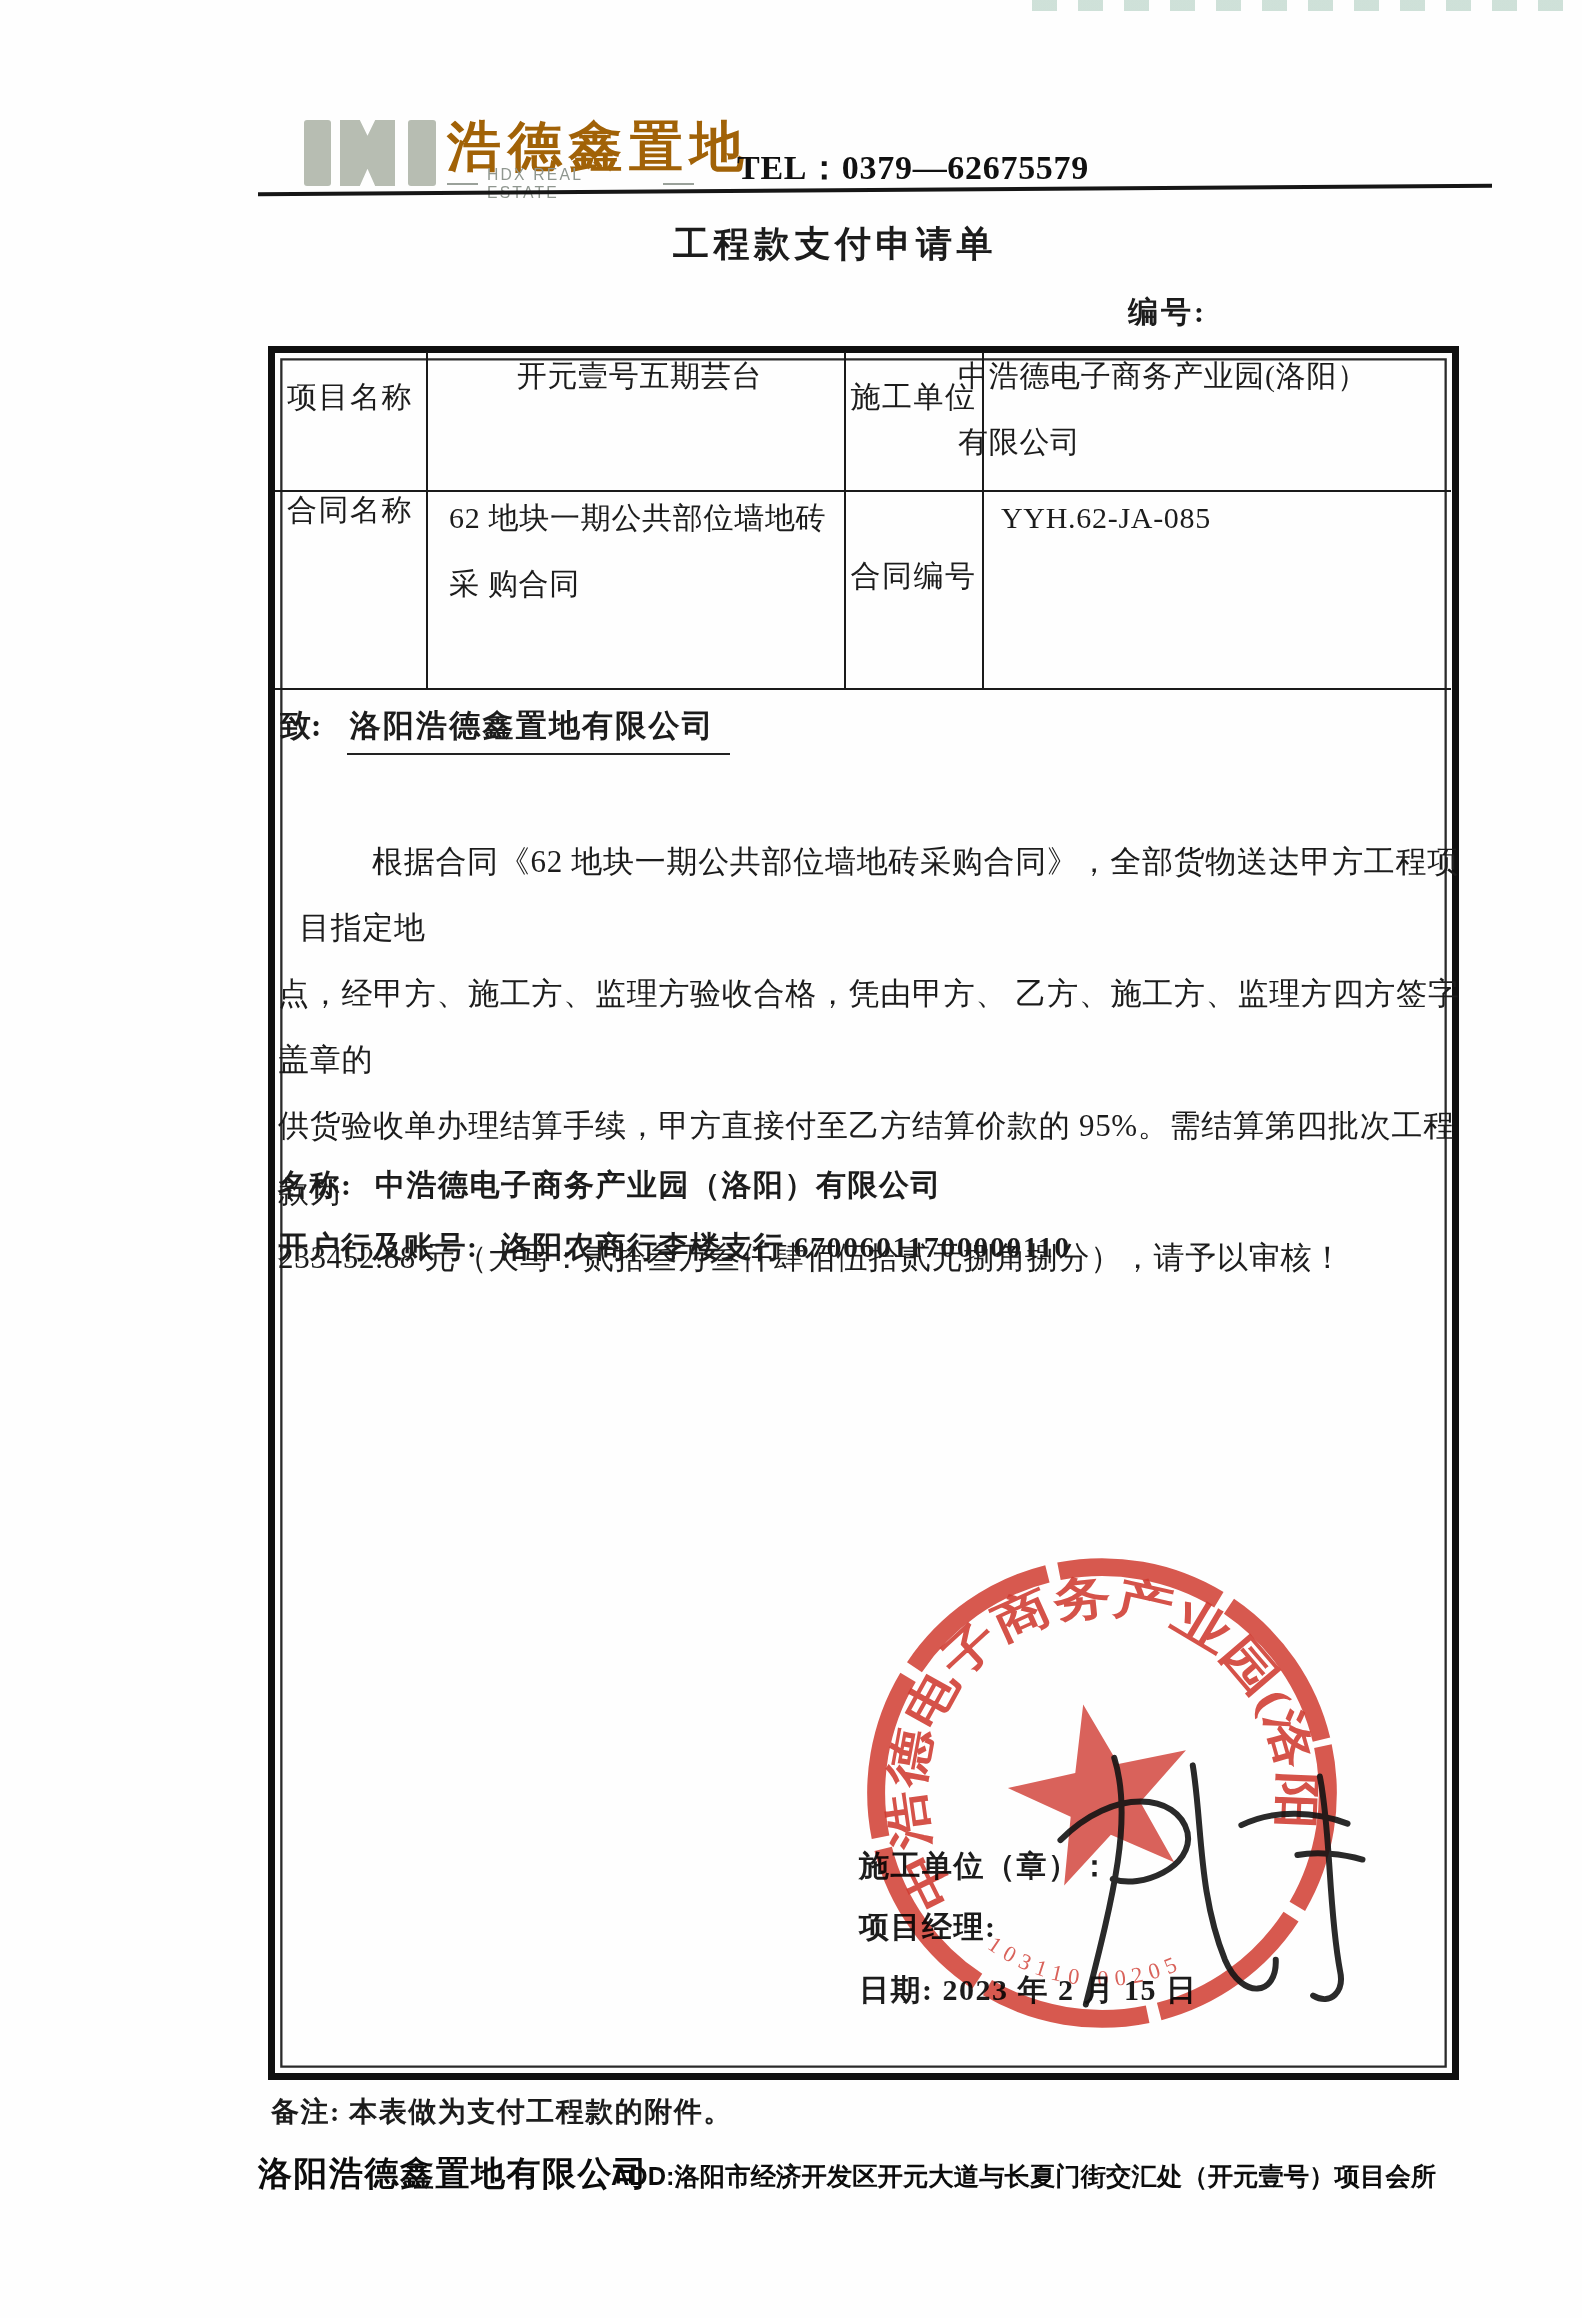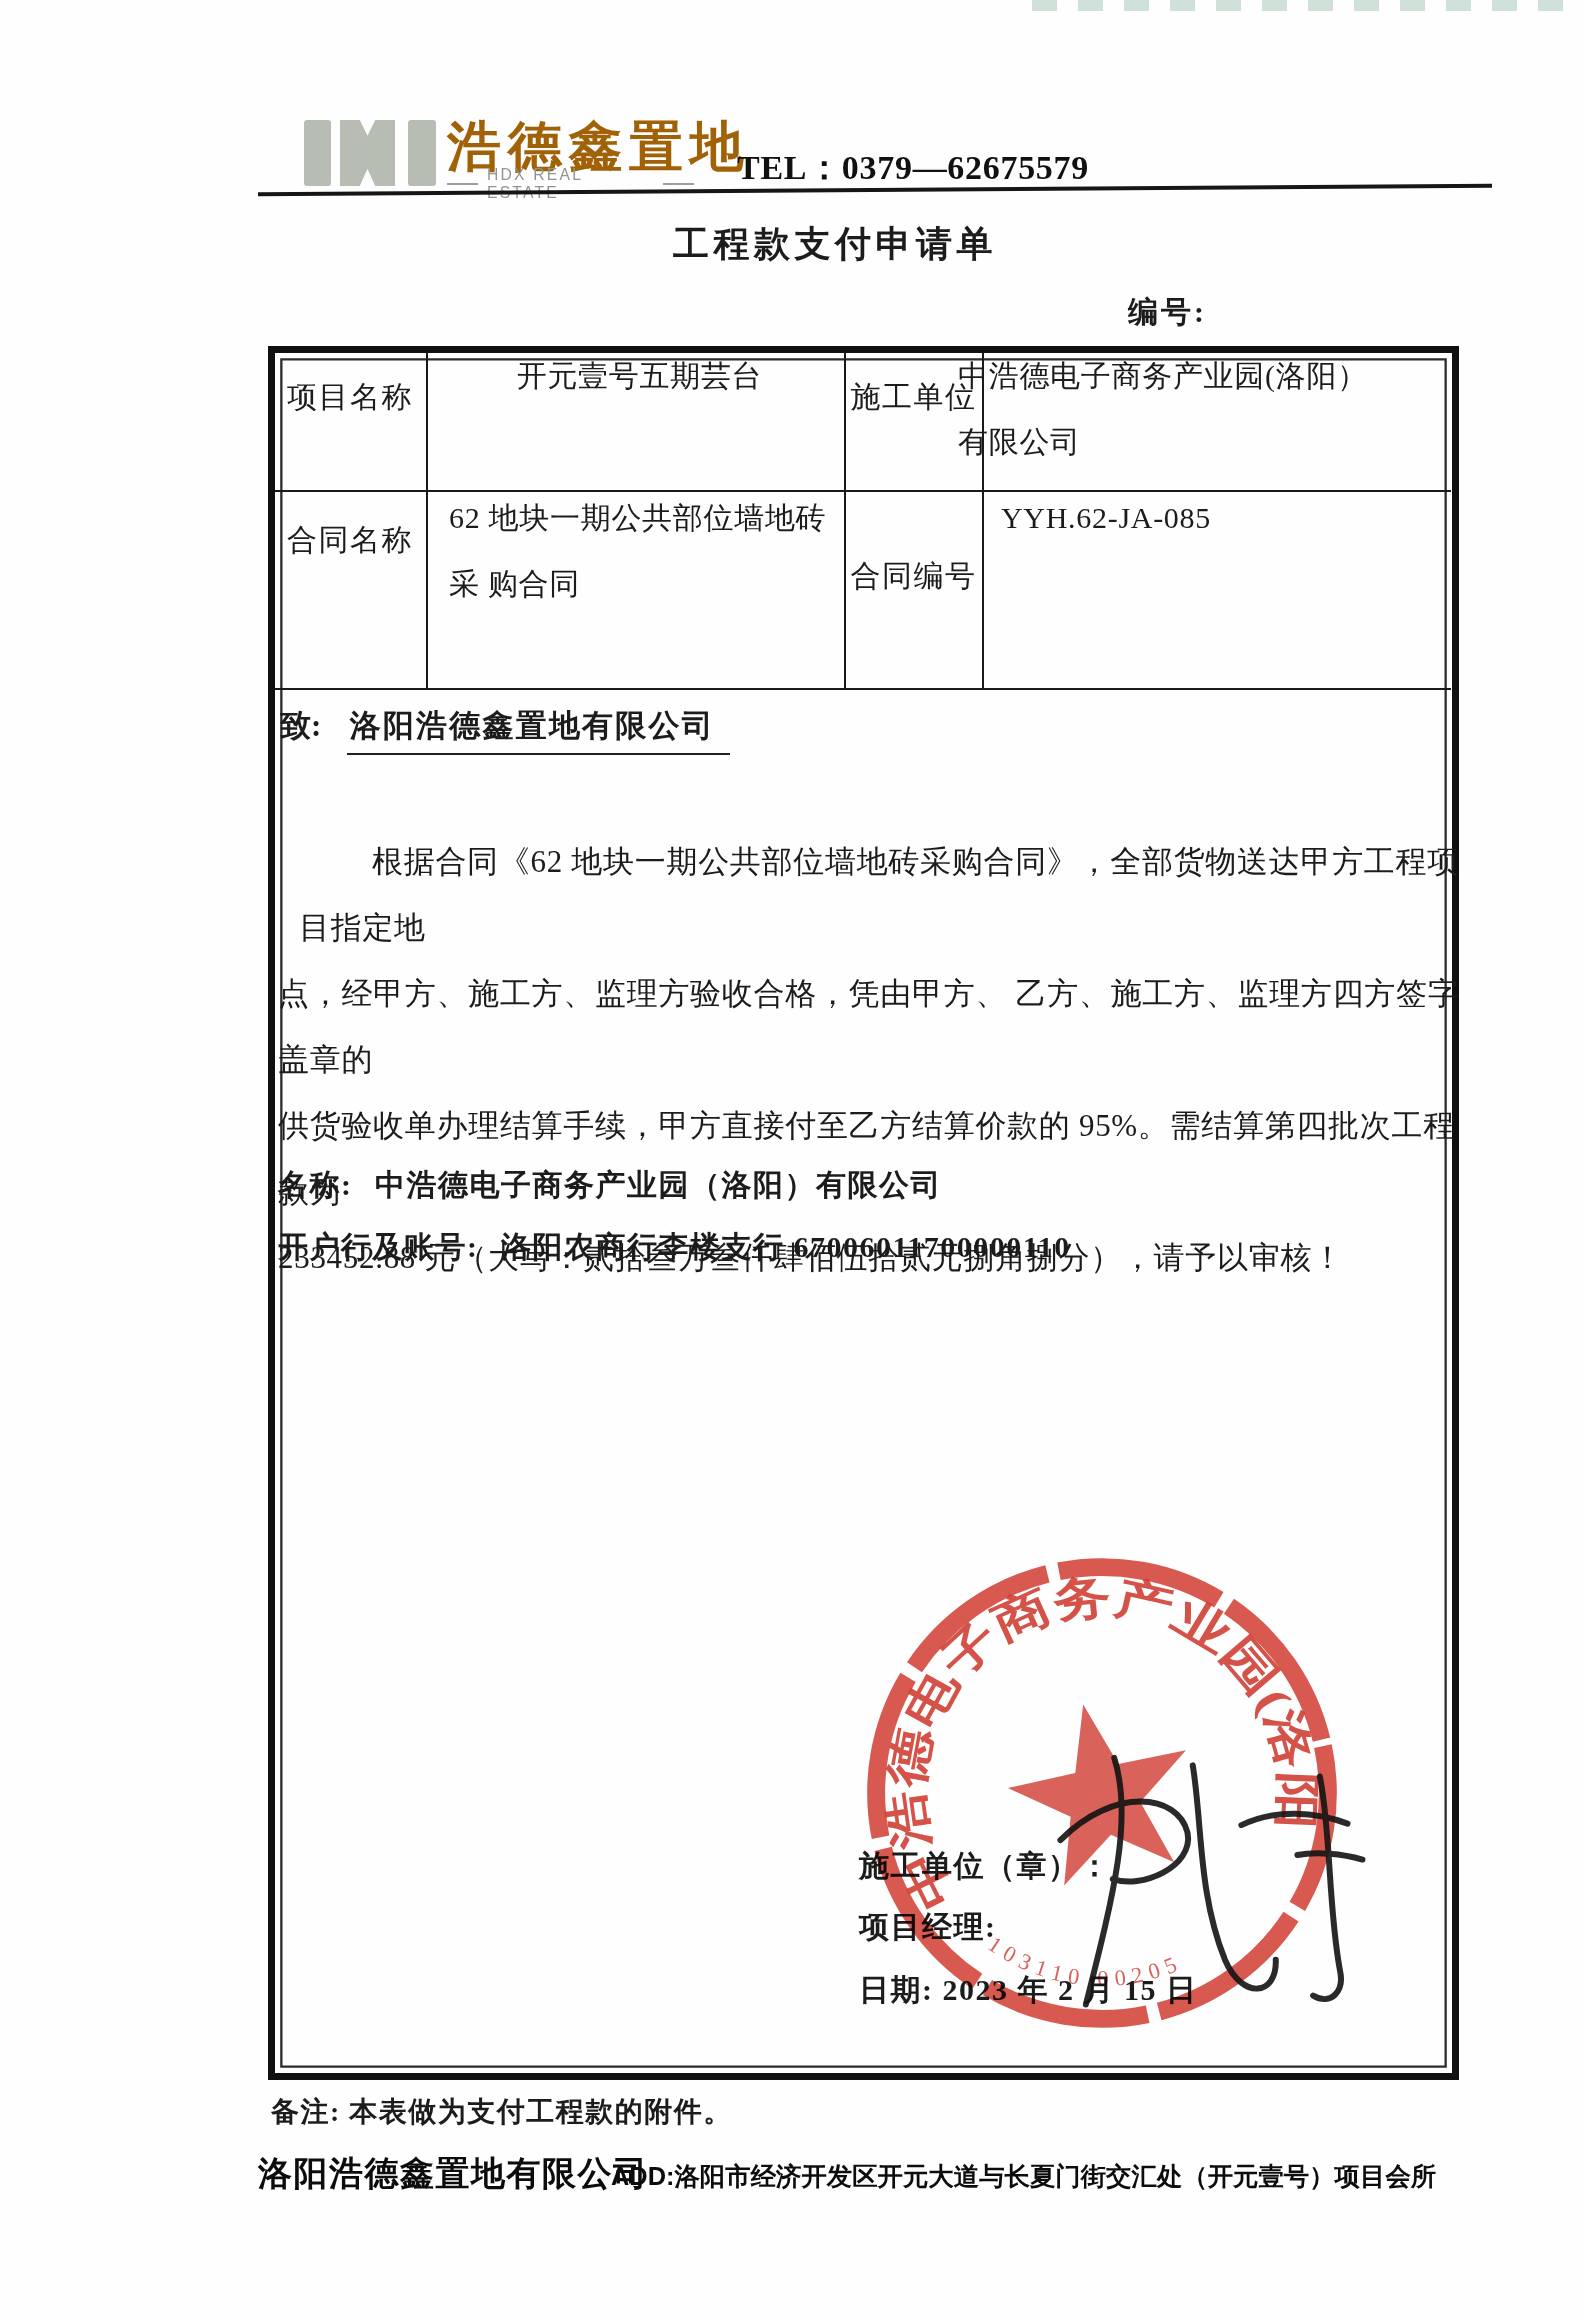--- a/index.html
+++ b/index.html
@@ -90,21 +90,21 @@
 
   <div class="abs cell-label" style="left:275px;top:352px;width:150px;height:138px;padding-top:25.4px;">
     <span>项目名称</span>
   </div>
   <div class="abs cell-value" style="left:449px;top:343px;width:381px;text-align:center;">开元壹号五期芸台</div>
   <div class="abs cell-label" style="left:847px;top:352px;width:133px;height:138px;padding-top:25.4px;">
     <span>施工单位</span>
   </div>
   <div class="abs cell-value" style="left:958px;top:343px;width:441px;">中浩德电子商务产业园(洛阳） 有限公司</div>
 
-  <div class="abs cell-label" style="left:275px;top:490px;width:150px;height:198px;padding-top:30px;">
+  <div class="abs cell-label" style="left:275px;top:490px;width:150px;height:198px;">
     <span>合同名称</span>
   </div>
   <div class="abs cell-value" style="left:449px;top:485px;width:385px;">62 地块一期公共部位墙地砖采 购合同</div>
   <div class="abs cell-label" style="left:847px;top:490px;width:133px;height:198px;padding-top:30px;margin-top:36px;">
     <span>合同编号</span>
   </div>
   <div class="abs cell-value" style="left:1001px;top:485px;width:441px;">YYH.62-JA-085</div>
 
   <div class="abs to-line">
     <span>致:</span>

